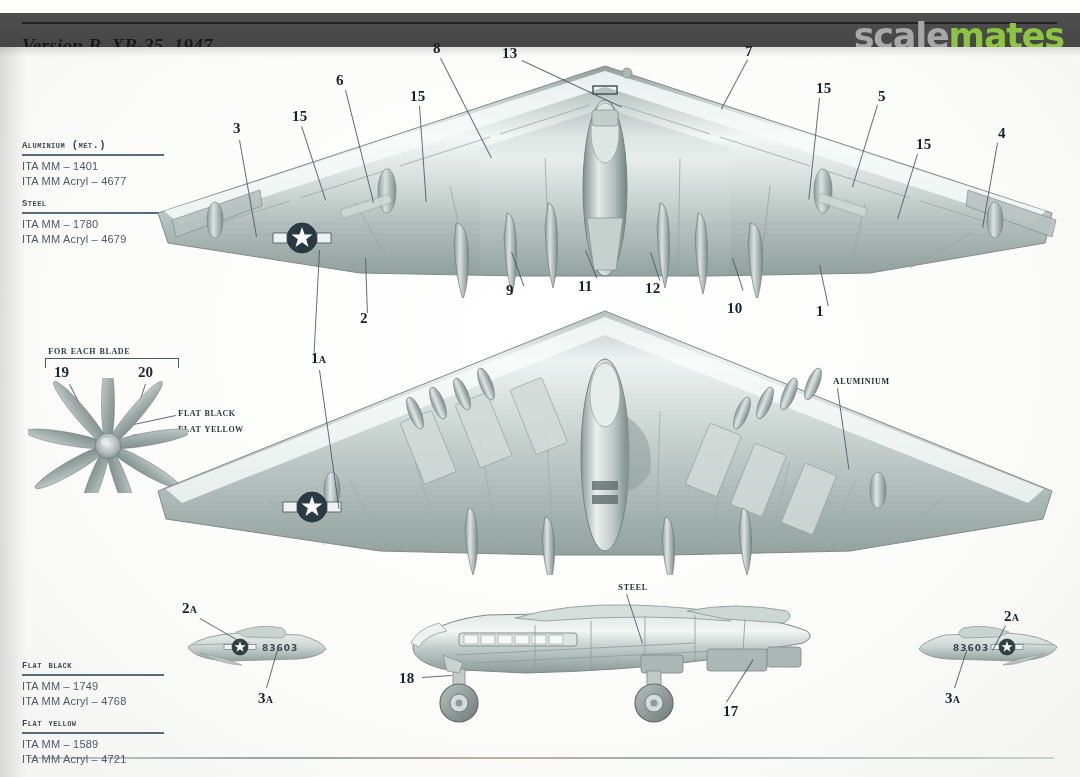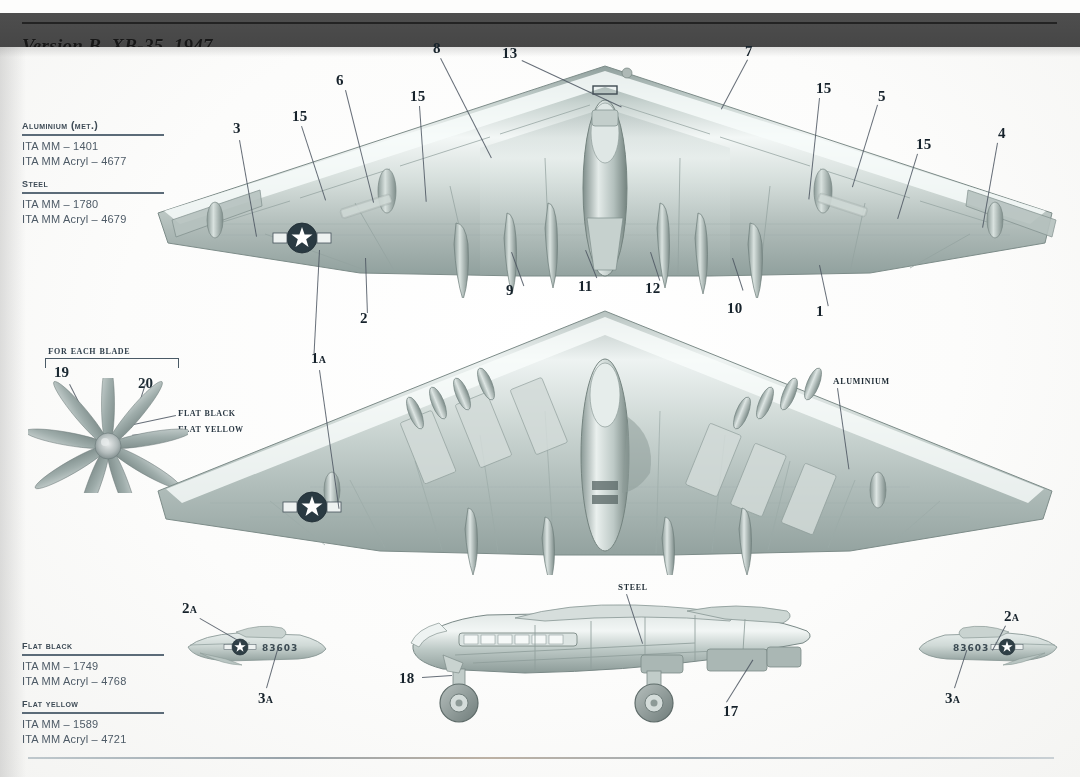--- a/index.html
+++ b/index.html
@@ -80,29 +80,30 @@
     position: absolute;
     left: 28px; top: 710px;
     width: 1026px; height: 2px;
     background: linear-gradient(90deg,#b9c3c8,#8e9aa2 25%,#b6a99a 45%,#9aa6ae 65%,#c4ccd1);
     opacity: .9;
   }
 
   
   .legend { position: absolute; width: 142px; }
   .legend .swatch-title {
-    font-family: Liberation Sans, sans-serif;
+    font-family: Liberation Mono, monospace;
     font-weight: 700;
     font-size: 10.5px;
     letter-spacing: .45px;
     color: #3d4a55;
     font-variant: small-caps;
     text-transform: lowercase;
     padding-bottom: 2px;
     white-space: nowrap;
+    margin-top: 20px;
   }
   .legend .swatch-title::first-letter { font-size: 12.5px; }
   .legend .rule {
     height: 1.5px;
     background: #5b6b78;
     margin-bottom: 3px;
   }
   .legend .code {
     font-family: "Liberation Sans", sans-serif;
     font-size: 11px;
@@ -133,21 +134,21 @@
     width: 132px; height: 9px;
     border: 1.5px solid #4a5a66;
     border-bottom: none;
   }
   .prop-num {
     position: absolute;
     font-family: "Liberation Serif", serif;
     font-weight: 700; font-size: 15px; color: #1c2a33;
   }
   #prop-num-19 { left: 26px; top: 22px; }
-  #prop-num-20 { left: 110px; top: 22px; margin-top: 11px; }
+  #prop-num-20 { left: 110px; top: 22px; }
   .lbl-flat {
     position: absolute;
     font-family: "Liberation Serif", serif;
     font-weight: 700; font-size: 11px; letter-spacing: .5px;
     color: #2c3a45;
     font-variant: small-caps; text-transform: lowercase;
     white-space: nowrap;
   }
   .lbl-flat::first-letter { font-size: 13px; }
   #lbl-fb-prop { left: 150px; top: 62px; }
@@ -195,20 +196,21 @@
   #art-prop   { left: 28px;  top: 378px; width: 160px; height: 115px; }
 </style>
 </head>
 <body>
 
 <div id="page">
 
   <div id="header-bar">
     <div id="header-rule"></div>
     <div id="doc-title">Version B, XB-35, 1947</div>
+    <div id="brand"><span class="b-scale">scale</span><span class="b-mates">mates</span></div>
   </div>
 
   <div id="paper">
     <div id="paper-shade-left"></div>
     <div id="paper-shade-top"></div>
     <div id="footer-rule"></div>
   </div>
 
   <div class="legend" id="legend-alu">
     <div class="swatch-title">Aluminium (Met.)</div>

